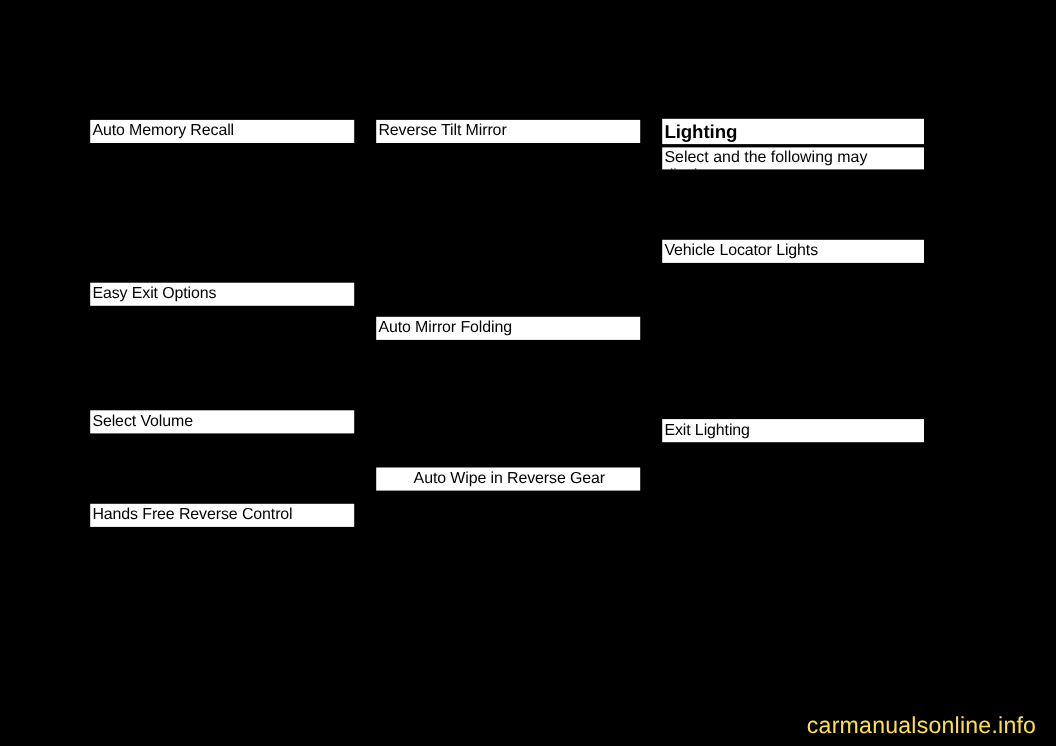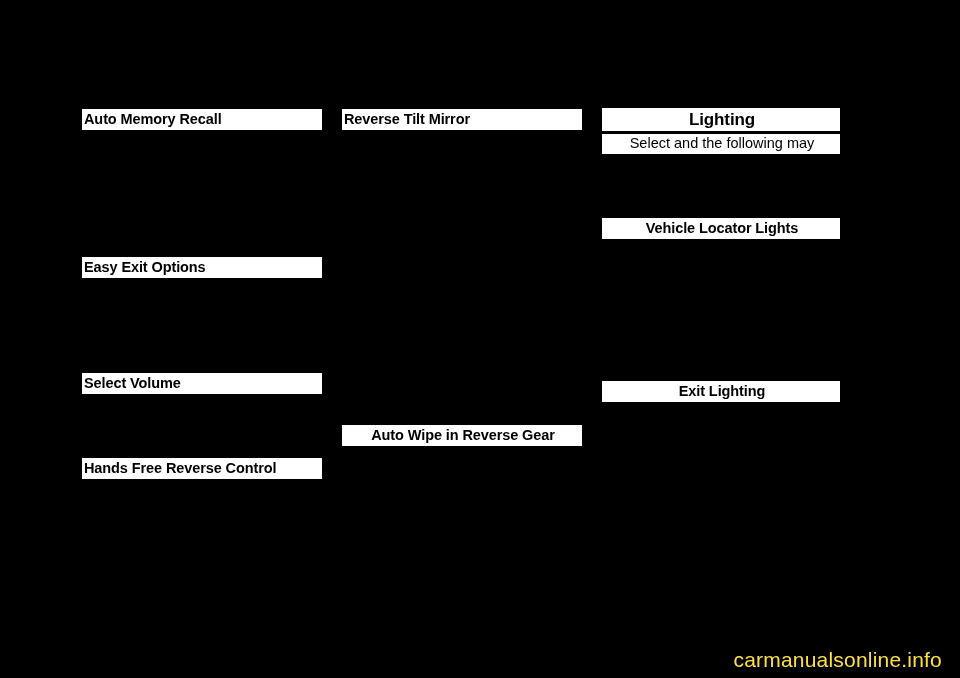--- a/index.html
+++ b/index.html
@@ -37,21 +37,21 @@
   .hl {
     position: absolute;
     background: #ffffff;
     color: #000000;
     box-sizing: border-box;
     display: block;
     white-space: nowrap;
     overflow: hidden;
   }
   .heading {
-    font-weight: bold;
+    font-weight: normal;
     font-size: 14.5px;
     line-height: 21px;
     height: 21px;
     padding: 0 0 0 2px;
     letter-spacing: -0.1px;
   }
   .heading-lg {
     font-weight: bold;
     font-size: 17px;
     line-height: 23px;
@@ -63,21 +63,21 @@
     font-weight: normal;
     font-size: 14.5px;
     line-height: 17px;
     padding: 1px 0 2px 2px;
     white-space: normal;
   }
 
   
   .w-col1 { width: 240px; }
   .w-col2 { width: 240px; }
-  .w-col3 { width: 238px; text-align: center; }
+  .w-col3 { width: 238px; }
 
   .watermark {
     position: absolute;
     right: 18px;
     bottom: 6px;
     font-family: Liberation Sans, sans-serif;
     font-size: 21px;
     letter-spacing: 0.2px;
     color: #fde047;
     white-space: nowrap;
@@ -94,20 +94,21 @@
     <div class="hl heading w-col1" style="left:0px; top:257px;">Easy Exit Options</div>
 
     <div class="hl heading w-col1" style="left:0px; top:373px;">Select Volume</div>
 
     <div class="hl heading w-col1" style="left:0px; top:458px;">Hands Free Reverse Control</div>
   </div>
 
   <div class="col col-2">
     <div class="hl heading w-col2" style="left:0px; top:109px;">Reverse Tilt Mirror</div>
 
+    <div class="hl heading w-col2" style="left:0px; top:288px;">Auto Mirror Folding</div>
 
     <div class="hl heading w-col2" style="left:0px; top:425px;text-align:center;">Auto Wipe in Reverse Gear</div>
   </div>
 
   <div class="col col-3">
     <div class="hl heading-lg w-col3" style="left:0px; top:108px;">Lighting</div>
 
     <div class="hl para w-col3" style="left:0px; top:134px; height:20px;">Select and the following may display:</div>
 
     <div class="hl heading w-col3" style="left:0px; top:218px;">Vehicle Locator Lights</div>

